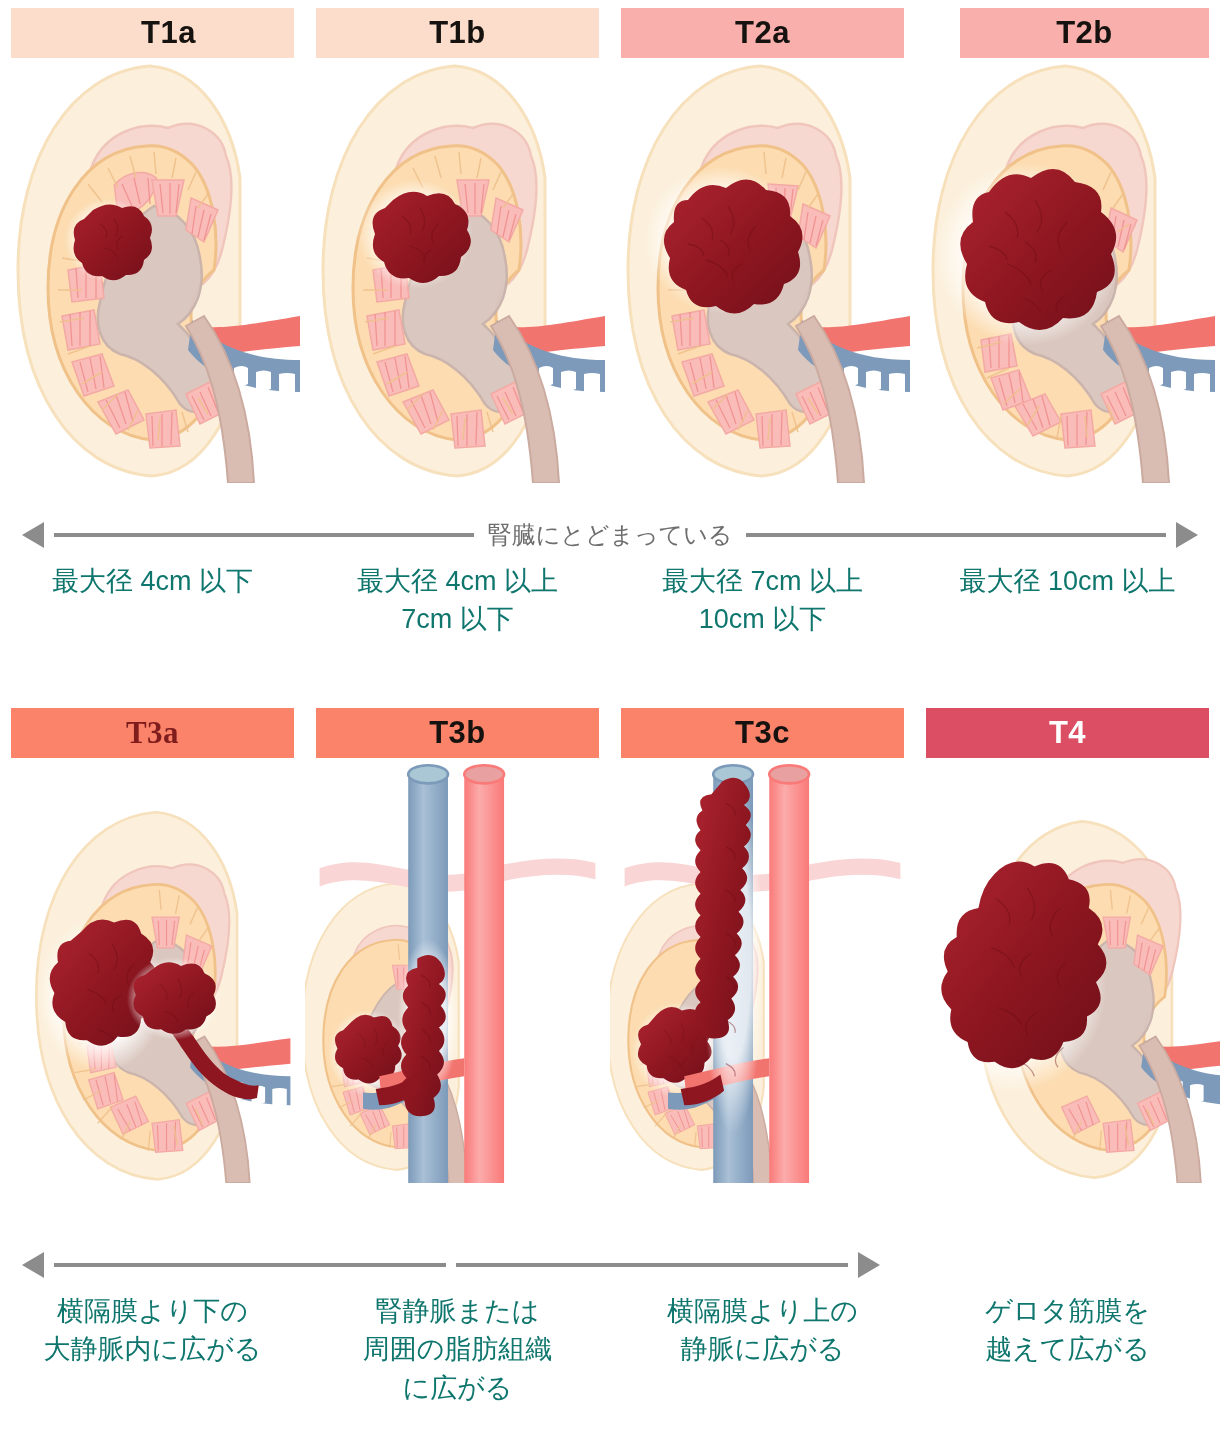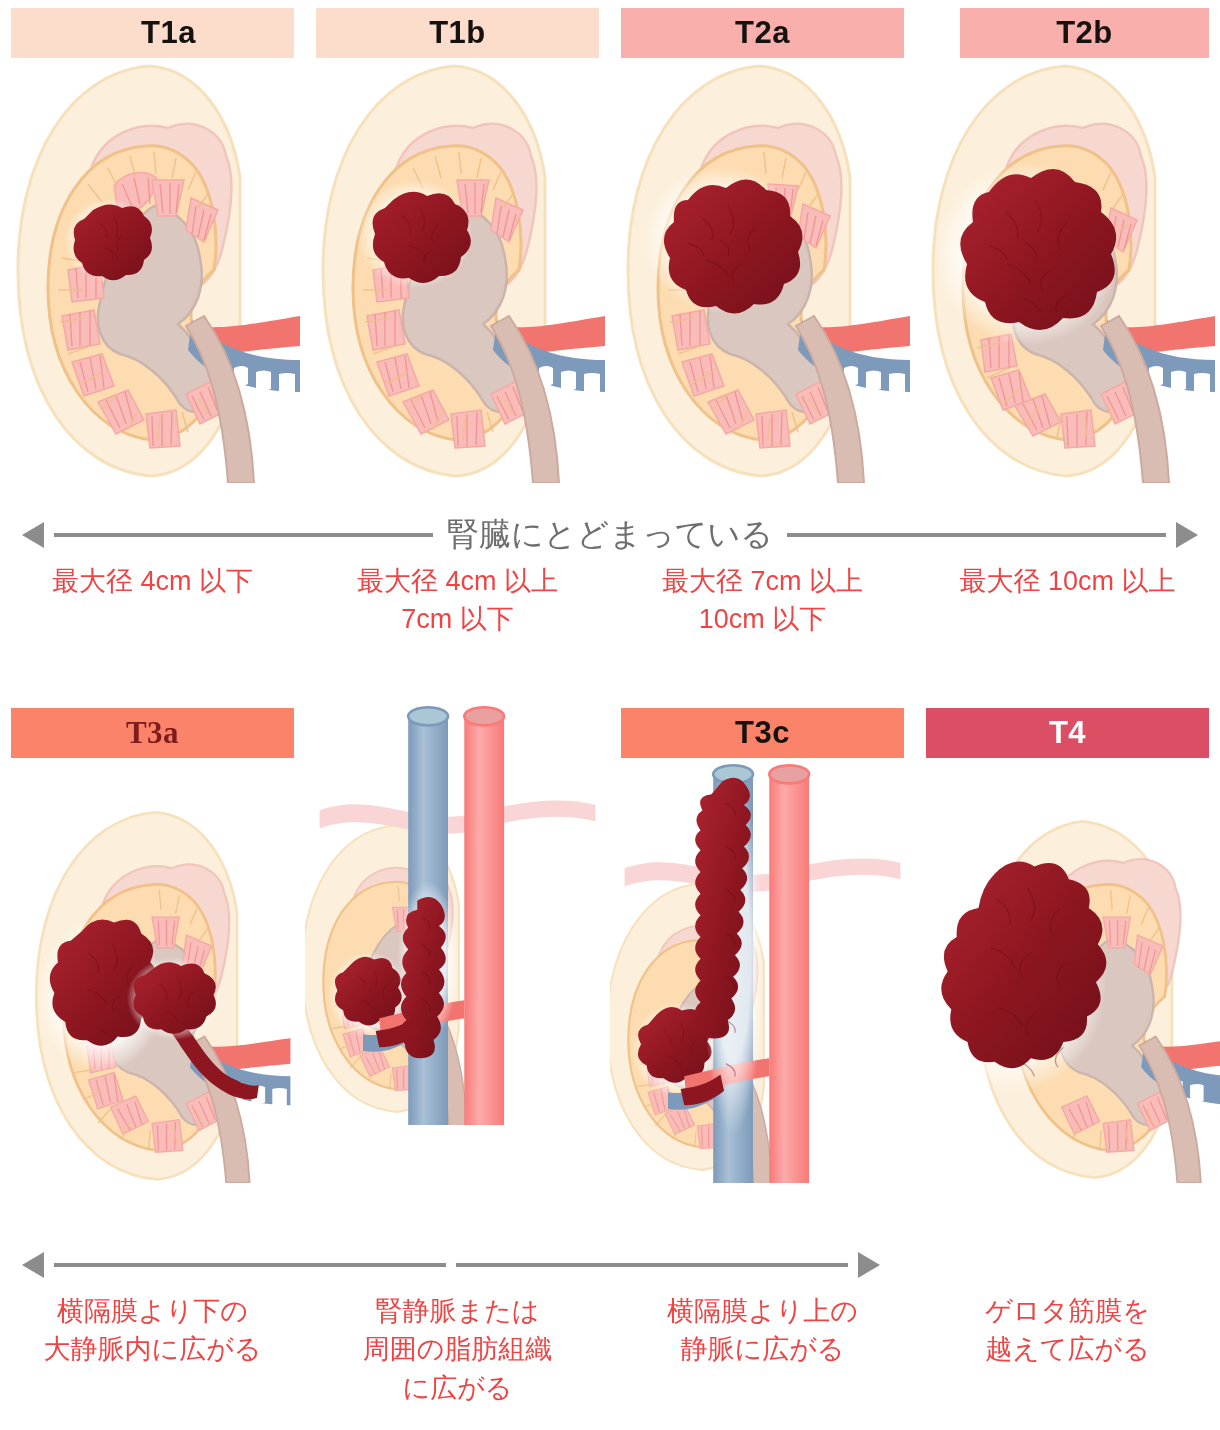--- a/index.html
+++ b/index.html
@@ -46,21 +46,21 @@
   
   .illus { width: 305px; height: 425px; position: relative; }
   .illus svg { display: block; width: 100%; height: 100%; }
 
   
   .arrow-band {
     position: absolute;
     display: flex; align-items: center;
     height: 34px;
     color: #6e6e6e;
-    font-size: 32px;
+    font-size: 24px;
     gap: 10px;
     user-select: none;
     font-family: Liberation Mono, monospace;
   }
   .arrow-line {
     flex: 1 1 auto; height: 4px; background: #8c8c8c; position: relative;
   }
   .arrow-head {
     width: 0; height: 0; flex: 0 0 auto;
   }
@@ -83,21 +83,21 @@
   .caption-grid {
     position: absolute; left: 0; width: 1220px;
     display: grid; grid-template-columns: repeat(4, 305px);
   }
   #captions-row1 { top: 562px; }
   #captions-row2 { top: 592px; }
   .caption {
     text-align: center;
     font-size: 27px;
     line-height: 1.42;
-    color: #ef4444;
+    color: #0f766e;
     padding: 0 6px;
     white-space: pre-line;
     user-select: none;
   }
 </style>
 </head>
 <body>
 
 <div class="stage">
 
@@ -457,20 +457,23 @@
               <path d="M150 234 q16 -14 32 -4 q20 -8 26 8 q18 8 10 24 q8 16 -8 24 q-4 16 -22 14 q-14 10 -28 0 q-18 2 -20 -14 q-16 -8 -8 -24 q-8 -18 10 -22 Z" transform="translate(2,0)" fill="url(#tumA2)"></path>
               <g stroke="#6b0c15" stroke-width="1.2" opacity="0.4" fill="none">
                 <path d="M160 250 q11 8 8 18 M180 244 q8 12 2 22 M198 258 q-9 9 -5 19 M166 280 q12 3 15 12"></path>
               </g>
             </g>
           </svg>
         </div>
       </div>
 
       <div class="panel">
+        <div class="stage-header" style="background:#fb8369;color:#16120f;">
+          <span>T3b</span>
+        </div>
         <div class="illus">
           <svg viewBox="0 0 305 470" xmlns="http://www.w3.org/2000/svg">
             <defs>
               <radialGradient id="glowB2" cx="50%" cy="50%" r="50%">
                 <stop offset="58%" stop-color="#ffffff" stop-opacity="0.95"></stop>
                 <stop offset="100%" stop-color="#ffffff" stop-opacity="0"></stop>
               </radialGradient>
               <linearGradient id="tumB2" x1="0" y1="0" x2="1" y2="1">
                 <stop offset="0%" stop-color="#ad2430"></stop>
                 <stop offset="55%" stop-color="#8d1620"></stop>

